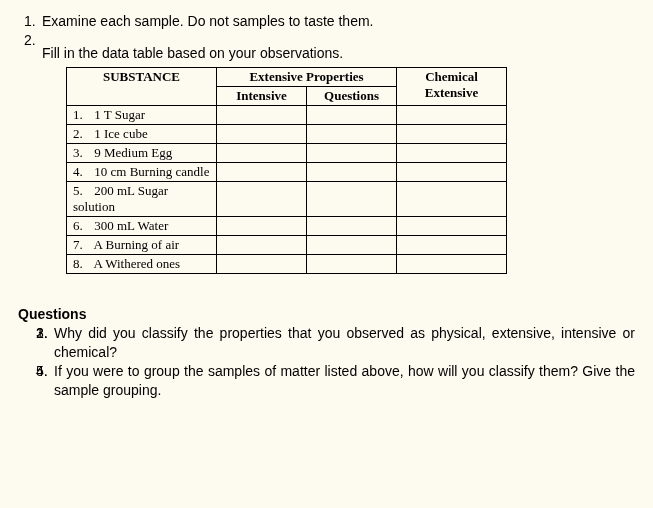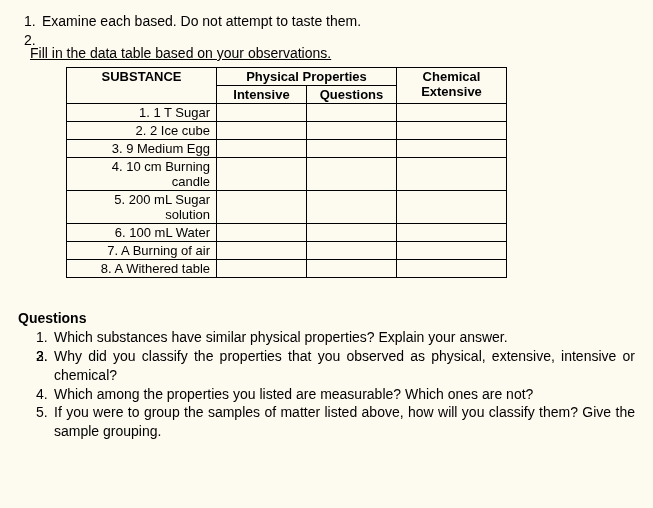--- a/index.html
+++ b/index.html
@@ -23,34 +23,34 @@
     .top-list li {
       padding-left: 24px;
       position: relative;
       line-height: 1.35;
     }
     .top-list li .num {
       position: absolute;
       left: 6px;
     }
     .instruction {
-      margin-left: 12px;
+      margin-left: 24px;
       margin-bottom: 6px;
-      text-decoration: underline;
     }
     table {
       border-collapse: collapse;
       margin-left: 48px;
       margin-bottom: 14px;
+      font-family: Liberation Serif, serif;
     }
     th, td {
       border: 1px solid #000;
       padding: 1px 6px;
       font-size: 13px;
-      text-align: right;
+      text-align: left;
       vertical-align: top;
     }
     th {
       text-align: center;
       font-weight: bold;
     }
     .substance-col {
       width: 150px;
     }
     .prop-col {
@@ -81,50 +81,50 @@
       position: absolute;
       left: 18px;
     }
   </style>
 </head>
 <body>
 
 <ol class="top-list">
   <li>
     <span class="num">1.</span>
-    <span>Examine each based. Do not attempt to taste them.</span>
+    <span>Examine each sample. Do not samples to taste them.</span>
   </li>
   <li>
     <span class="num">2.</span>
   </li>
 </ol>
 
 <p class="instruction">Fill in the data table based on your observations.</p>
 
 <table>
   <thead>
     <tr>
       <th rowspan="2" class="substance-col">SUBSTANCE</th>
-      <th colspan="2">Physical Properties</th>
+      <th colspan="2">Extensive Properties</th>
       <th rowspan="2" class="chem-col">Chemical Extensive</th>
     </tr>
     <tr>
       <th class="prop-col">Intensive</th>
       <th class="prop-col">Questions</th>
     </tr>
   </thead>
   <tbody>
     <tr>
       <td><span class="row-num">1.</span> <span>1 T Sugar</span></td>
       <td></td>
       <td></td>
       <td></td>
     </tr>
     <tr>
-      <td><span class="row-num">2.</span> <span>2 Ice cube</span></td>
+      <td><span class="row-num">2.</span> <span>1 Ice cube</span></td>
       <td></td>
       <td></td>
       <td></td>
     </tr>
     <tr>
       <td><span class="row-num">3.</span> <span>9 Medium Egg</span></td>
       <td></td>
       <td></td>
       <td></td>
     </tr>
@@ -134,54 +134,52 @@
       <td></td>
       <td></td>
     </tr>
     <tr>
       <td><span class="row-num">5.</span> <span>200 mL Sugar solution</span></td>
       <td></td>
       <td></td>
       <td></td>
     </tr>
     <tr>
-      <td><span class="row-num">6.</span> <span>100 mL Water</span></td>
+      <td><span class="row-num">6.</span> <span>300 mL Water</span></td>
       <td></td>
       <td></td>
       <td></td>
     </tr>
     <tr>
       <td><span class="row-num">7.</span> <span>A Burning of air</span></td>
       <td></td>
       <td></td>
       <td></td>
     </tr>
     <tr>
-      <td><span class="row-num">8.</span> <span>A Withered table</span></td>
+      <td><span class="row-num">8.</span> <span>A Withered ones</span></td>
       <td></td>
       <td></td>
       <td></td>
     </tr>
   </tbody>
 </table>
 
 <p class="questions-heading">Questions</p>
 <ol class="questions-list">
   <li>
     <span class="num">1.</span>
-    <span>Which substances have similar physical properties? Explain your answer.</span>
   </li>
   <li>
     <span class="num">2.</span>
   </li>
   <li>
     <span class="num">3.</span>
     <span>Why did you classify the properties that you observed as physical, extensive, intensive or chemical?</span>
   </li>
   <li>
     <span class="num">4.</span>
-    <span>Which among the properties you listed are measurable? Which ones are not?</span>
   </li>
   <li>
     <span class="num">5.</span>
     <span>If you were to group the samples of matter listed above, how will you classify them? Give the sample grouping.</span>
   </li>
 </ol>
 
 </body></html>

